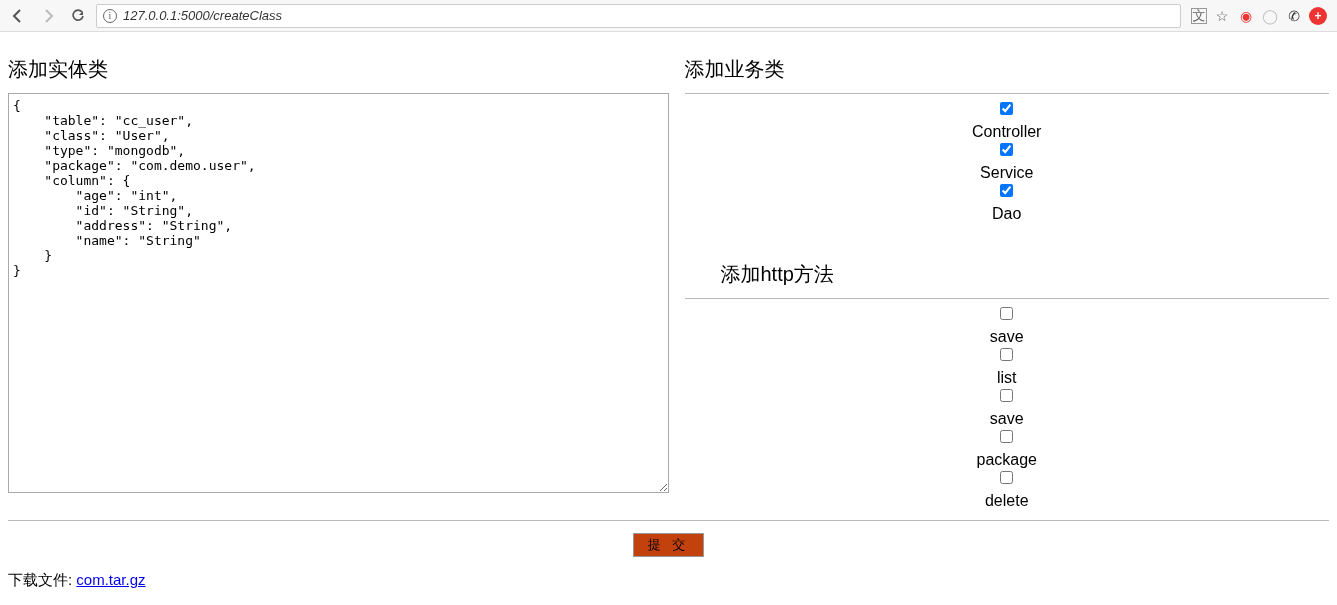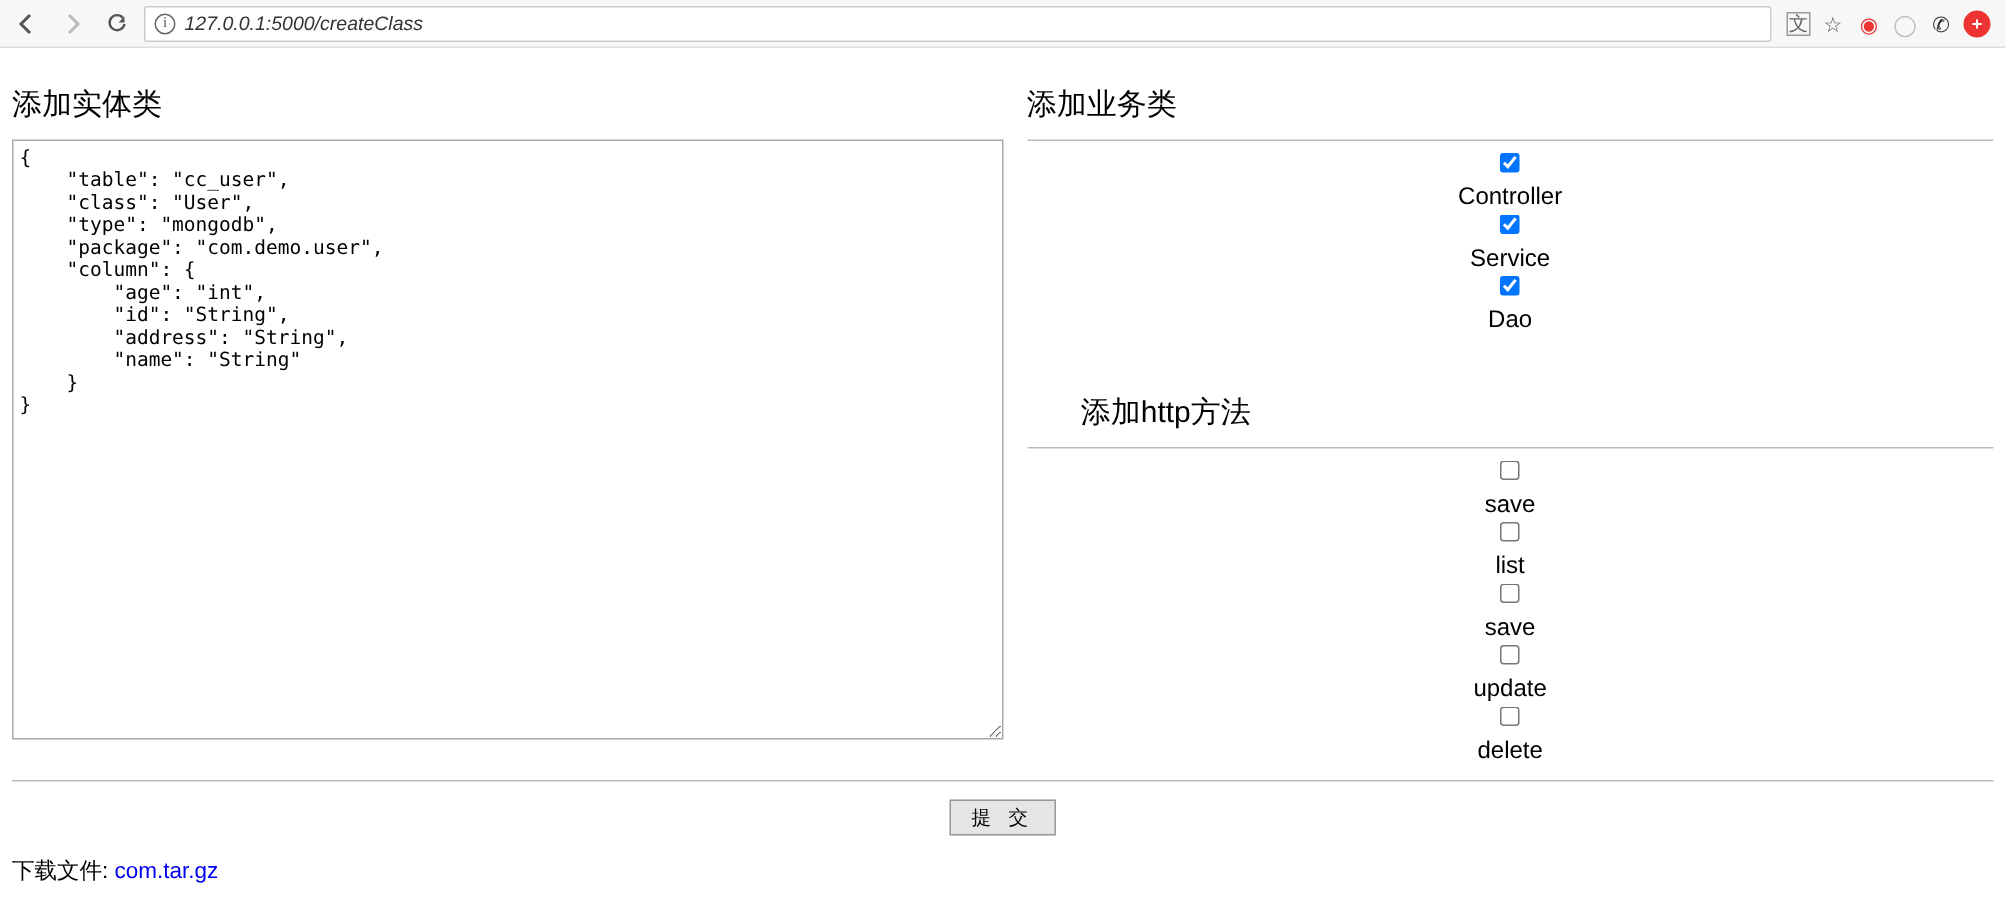--- a/index.html
+++ b/index.html
@@ -121,32 +121,33 @@
       border-top: 1px solid #bbb;
       margin: 8px 0 12px 0;
     }
     .submit-row {
       text-align: center;
       margin: 6px 0 14px 0;
     }
     .submit-btn {
       font-size: 13px;
       padding: 2px 14px;
-      background: #e5e5e5;
+      background: #c2410c;
       border: 1px solid #999;
       cursor: pointer;
       letter-spacing: 4px;
     }
     .download-row {
       font-size: 15px;
       padding: 0 0 8px 0;
     }
     .download-label { font-weight: normal; }
     .download-link {
       color: #0000ee;
+      text-decoration: underline;
       cursor: pointer;
     }
   </style>
 </head>
 <body>
 
 <div class="browser-bar">
   <div class="nav-btn">
     <svg width="16" height="16" viewBox="0 0 16 16">
         <path d="M10 2 L4 8 L10 14" stroke="#555" stroke-width="2" fill="none"></path>
@@ -222,21 +223,21 @@
           <label class="chk-row">
             <input type="checkbox" style="">
             <span>list</span>
           </label>
           <label class="chk-row">
             <input type="checkbox" style="">
             <span>save</span>
           </label>
           <label class="chk-row">
             <input type="checkbox" style="">
-            <span>update</span>
+            <span>package</span>
           </label>
           <label class="chk-row">
             <input type="checkbox" style="">
             <span>delete</span>
           </label>
         </div>
     </div>
   </div>
 
   <hr class="bottom-hr">

